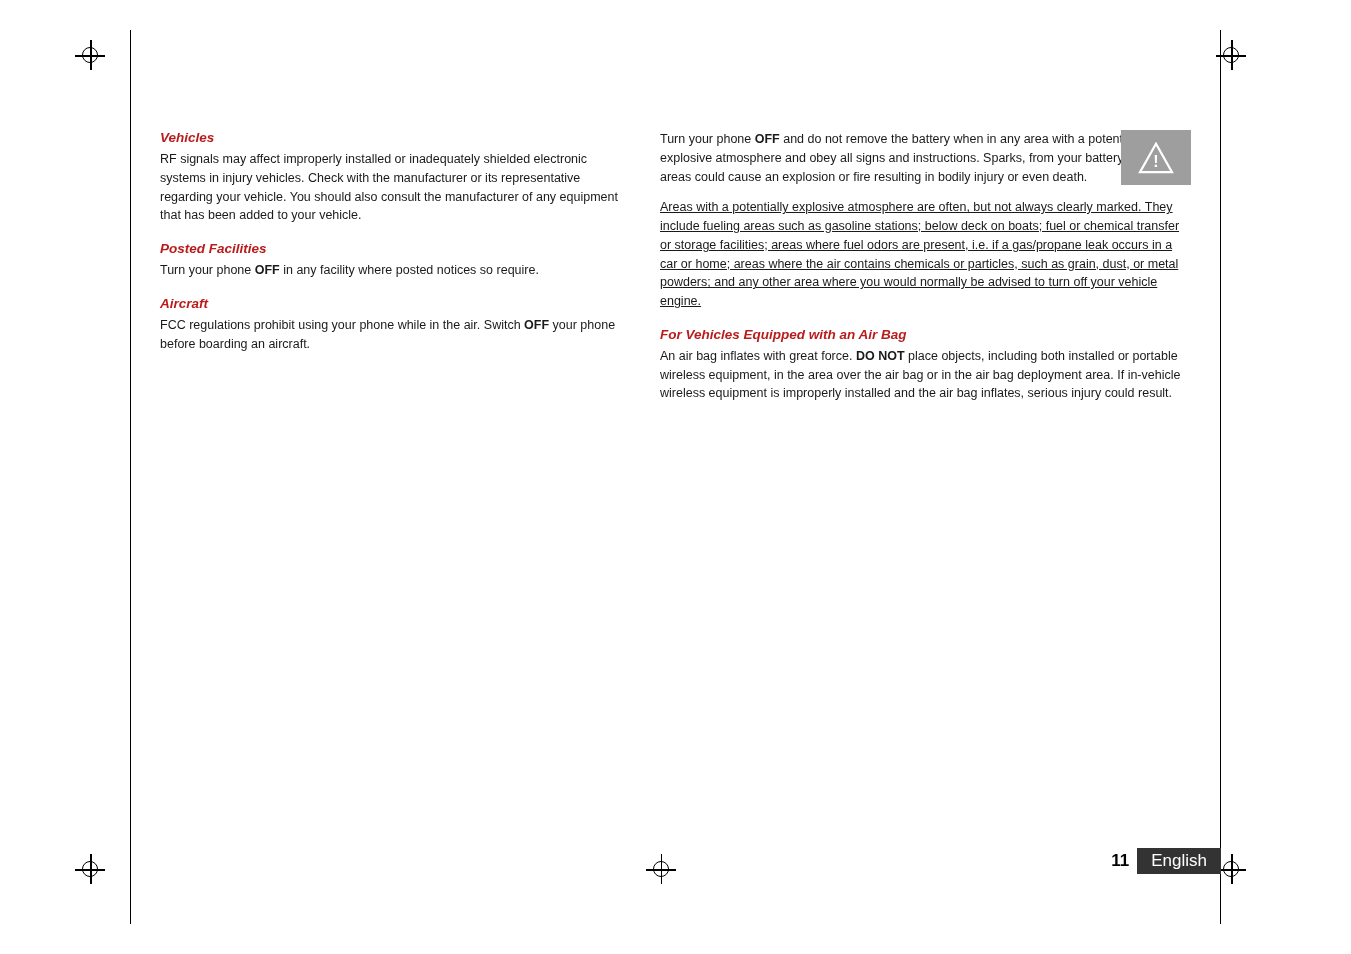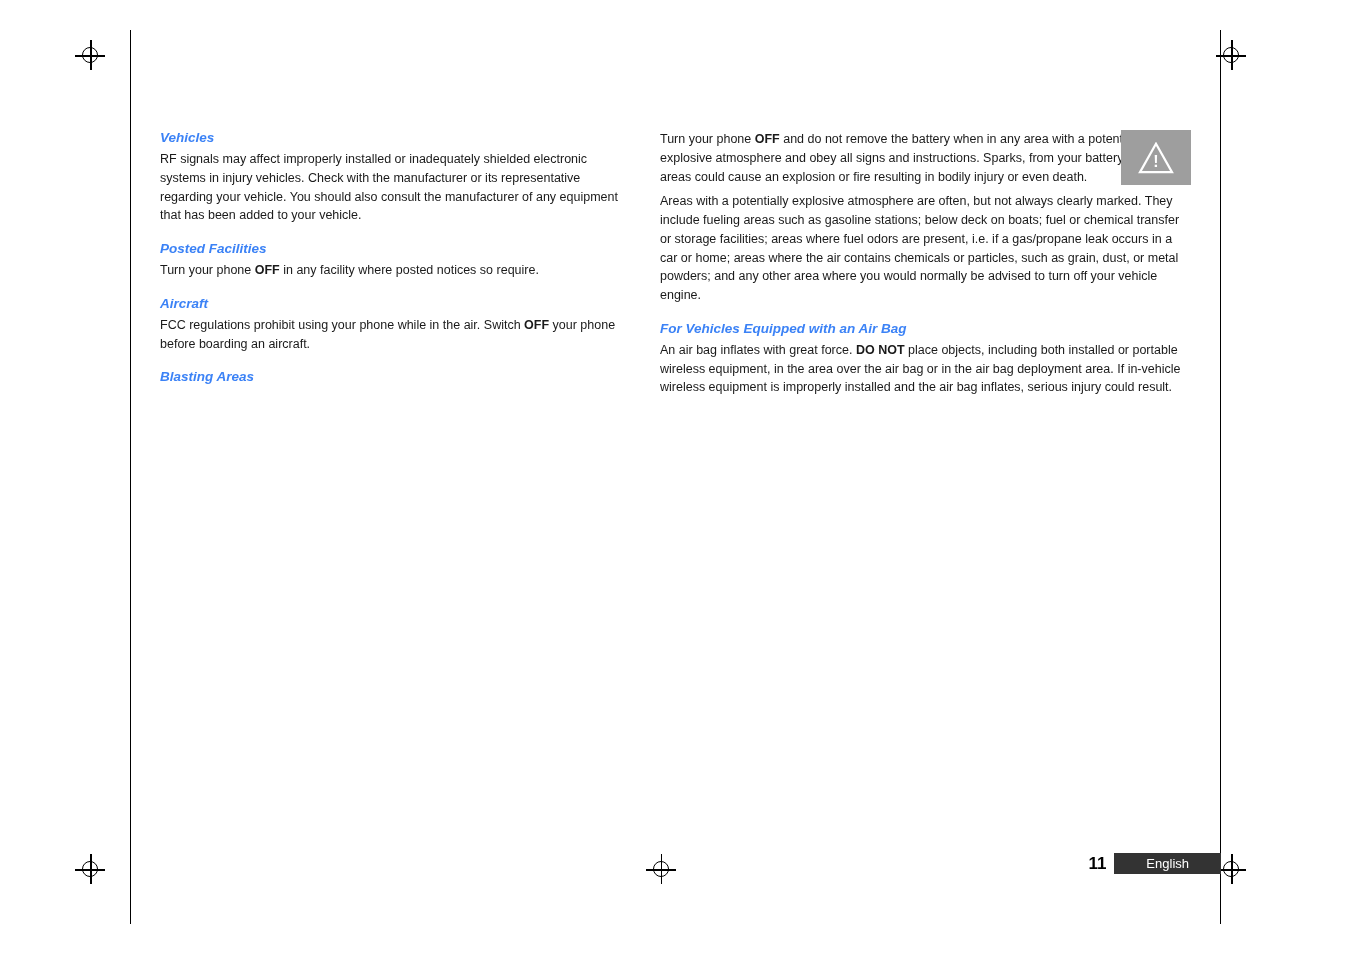--- a/index.html
+++ b/index.html
@@ -115,21 +115,21 @@
     
     .section {
       margin-bottom: 16px;
     }
 
     .section-title {
       font-weight: bold;
       font-style: italic;
       font-size: 13.5px;
       margin-bottom: 5px;
-      color: #3b82f6;
+      color: #b91c1c;
     }
 
     .section-body {
       font-size: 12.5px;
       line-height: 1.5;
       color: #1a1a1a;
     }
 
     .section-body strong {
       font-weight: bold;
@@ -166,23 +166,23 @@
     .page-number {
       font-size: 17px;
       font-weight: bold;
       color: #000;
       margin-right: 8px;
     }
 
     .language-badge {
       background: #333333;
       color: #ffffff;
-      font-size: 13px;
+      font-size: 17px;
       font-weight: normal;
-      padding: 3px 32px;
+      padding: 3px 14px;
     }
   </style>
 </head>
 <body>
 
 <div class="reg-mark reg-tl">
     <div class="reg-circle"></div>
   </div>
 <div class="reg-mark reg-tr">
     <div class="reg-circle"></div>
@@ -217,39 +217,38 @@
     </div>
 
     <div class="section">
       <div class="section-title">Aircraft</div>
       <div class="section-body">
         FCC regulations prohibit using your phone while in the air. Switch <strong>OFF</strong> your phone before boarding an aircraft.
       </div>
     </div>
 
     <div class="section">
-      <div class="section-title">Blasting Areas</div>
     </div>
 
   </div>
 
   <div class="right-column">
 
     <div class="warning-box">
       <svg class="warning-icon" viewBox="0 0 40 36" fill="none" xmlns="http://www.w3.org/2000/svg">
         <path d="M20 2L38 34H2L20 2Z" stroke="white" stroke-width="2.5" fill="none"></path>
         <text x="20" y="28" font-size="18" font-weight="bold" fill="white" text-anchor="middle">!</text>
       </svg>
     </div>
 
     <div class="section">
       <div class="section-body">
         Turn your phone <strong>OFF</strong> and do not remove the battery when in any area with a potentially explosive atmosphere and obey all signs and instructions. Sparks, from your battery, in such areas could cause an explosion or fire resulting in bodily injury or even death.
       </div>
-      <div class="section-body" style="margin-top: 6px;">
+      <div class="section-body" style="margin-top: 12px; text-decoration: underline;">
         Areas with a potentially explosive atmosphere are often, but not always clearly marked. They include fueling areas such as gasoline stations; below deck on boats; fuel or chemical transfer or storage facilities; areas where fuel odors are present, i.e. if a gas/propane leak occurs in a car or home; areas where the air contains chemicals or particles, such as grain, dust, or metal powders; and any other area where you would normally be advised to turn off your vehicle engine.
       </div>
     </div>
 
     <div class="section">
       <div class="section-title">For Vehicles Equipped with an Air Bag</div>
       <div class="section-body">
         An air bag inflates with great force. <strong>DO NOT</strong> place objects, including both installed or portable wireless equipment, in the area over the air bag or in the air bag deployment area. If in-vehicle wireless equipment is improperly installed and the air bag inflates, serious injury could result.
       </div>
     </div>

